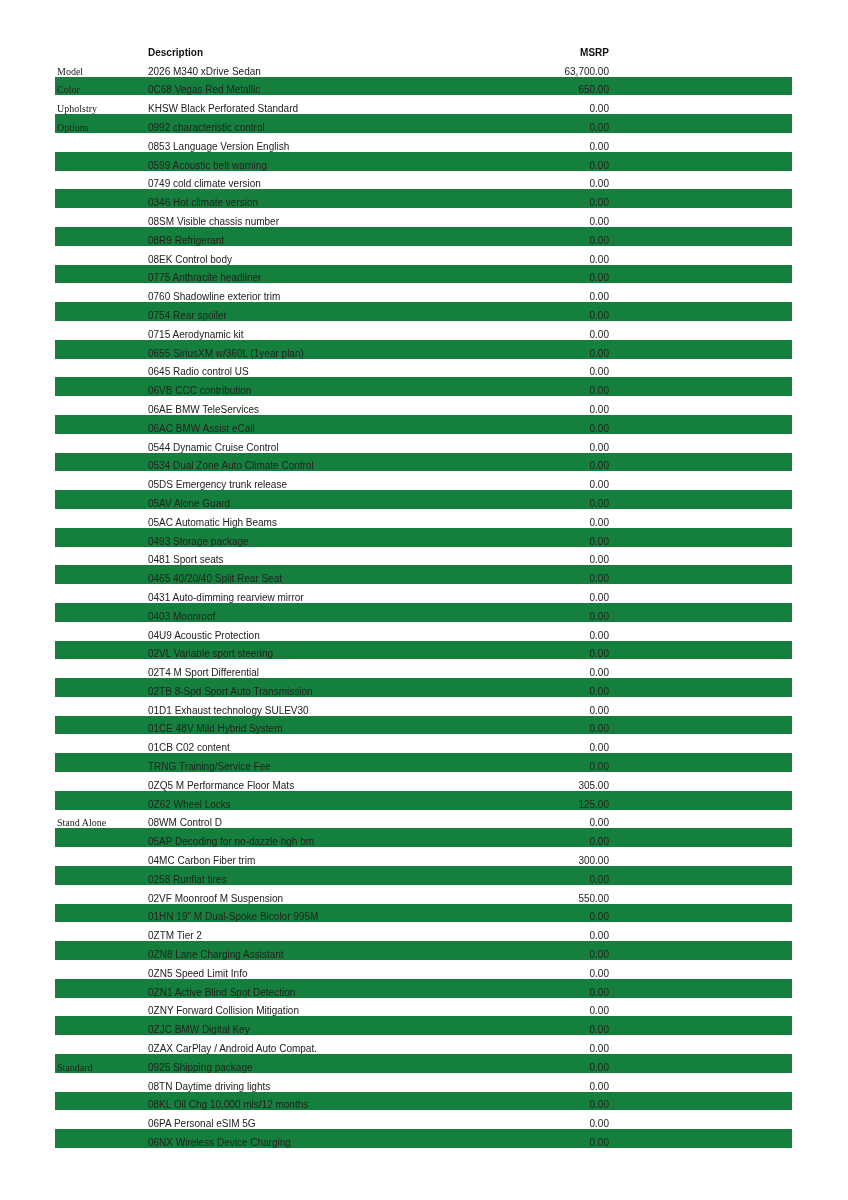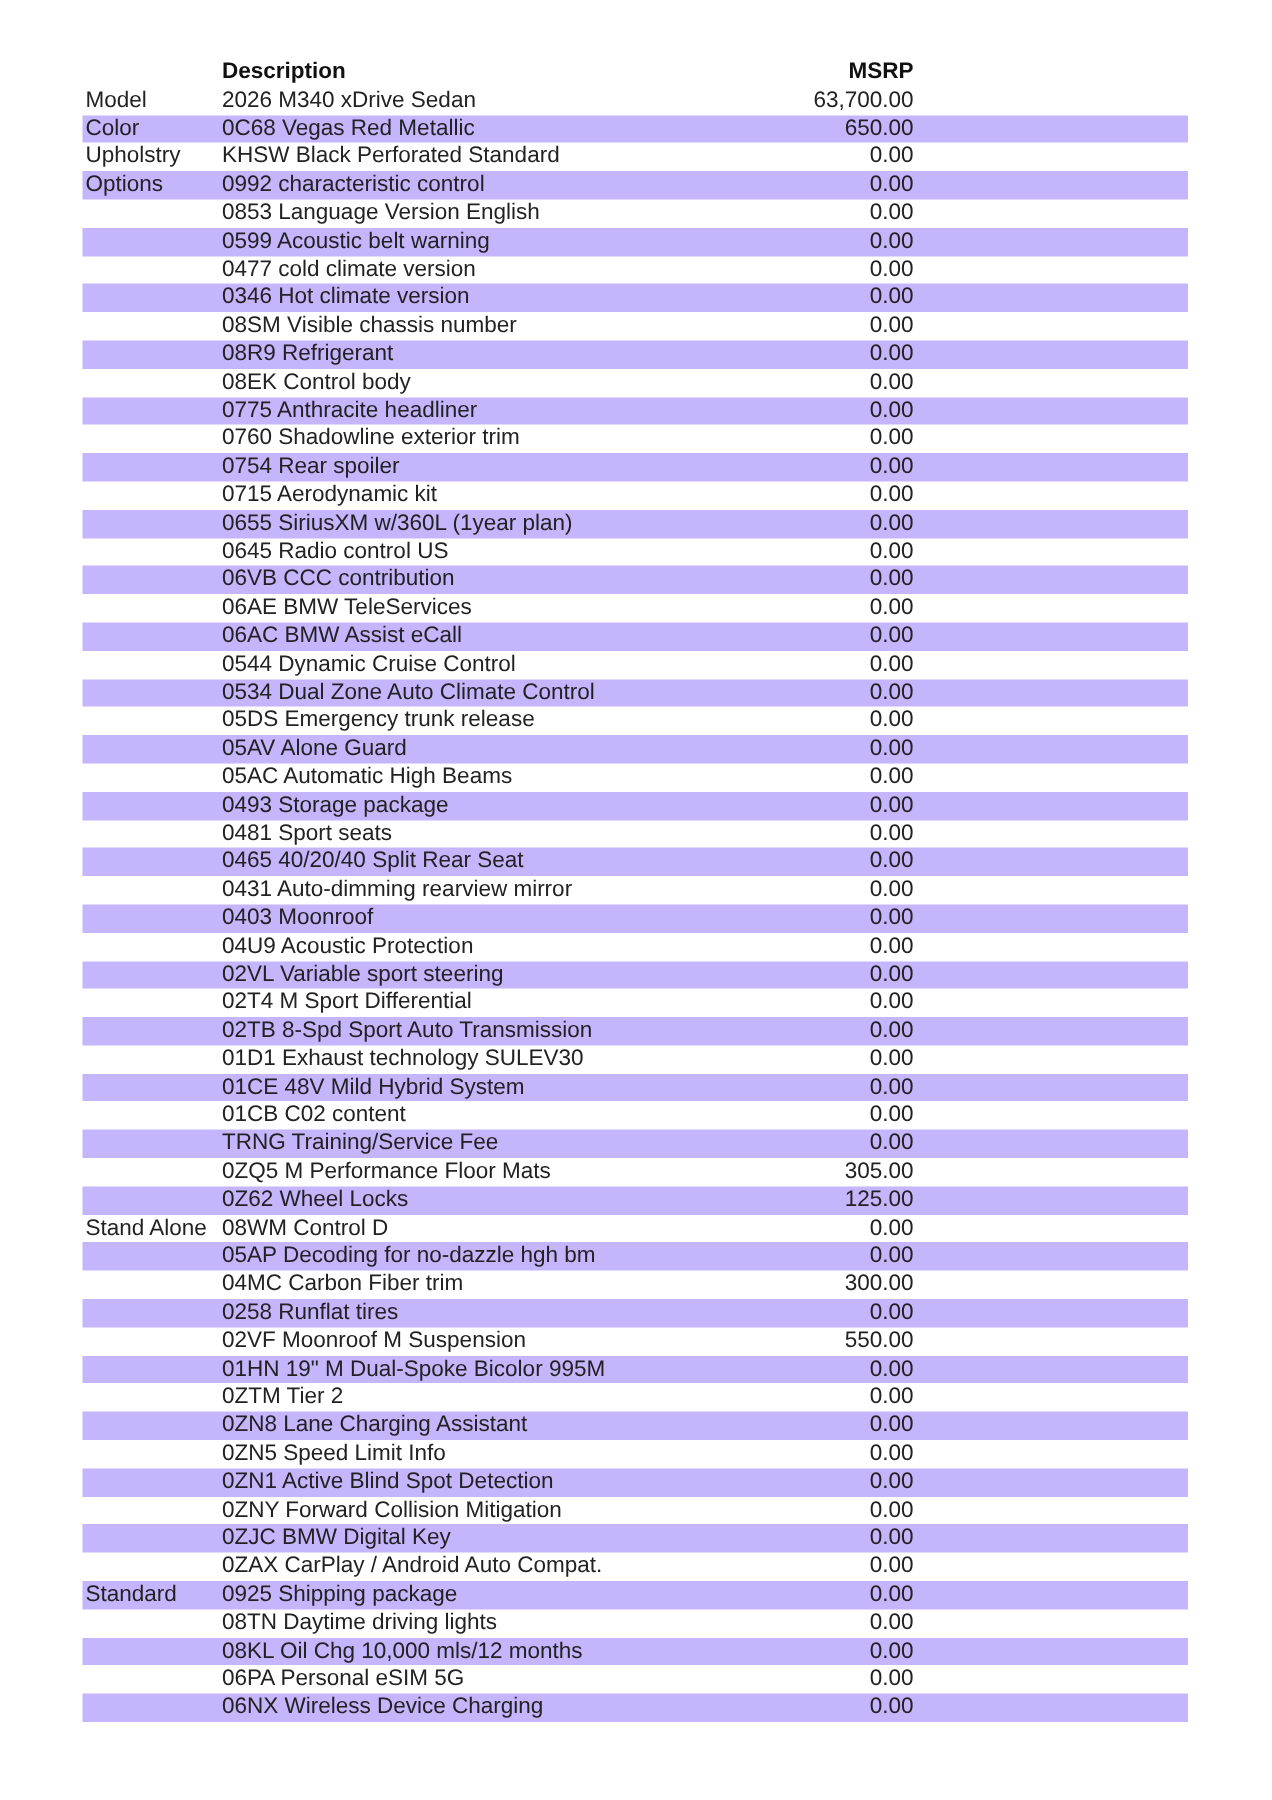--- a/index.html
+++ b/index.html
@@ -15,38 +15,39 @@
     overflow: hidden;
   }
   .table {
     position: absolute;
     left: 55px;
     top: 39px;
     width: 737px;
   }
   .row {
     display: flex;
-    align-items: flex-start;
+    align-items: flex-end;
     height: 18.8px;
-    font-size: 15px;
+    font-size: 10px;
     color: #222222;
   }
   .row.striped {
-    background: #c4b5fd;
+    background: #15803d;
   }
   .row.header-row {
     font-weight: bold;
     color: #111111;
   }
   .col-label {
     width: 93px;
     padding-left: 2px;
     box-sizing: border-box;
     white-space: nowrap;
     overflow: hidden;
+    font-family: Liberation Serif, serif;
   }
   .col-desc {
     width: 341px;
     white-space: nowrap;
     overflow: hidden;
   }
   .col-msrp {
     width: 120px;
     text-align: right;
     white-space: nowrap;
@@ -97,21 +98,21 @@
     <div class="col-spacer"></div>
   </div>
       <div class="row striped">
     <div class="col-label"></div>
     <div class="col-desc">0599 Acoustic belt warning</div>
     <div class="col-msrp">0.00</div>
     <div class="col-spacer"></div>
   </div>
       <div class="row">
     <div class="col-label"></div>
-    <div class="col-desc">0477 cold climate version</div>
+    <div class="col-desc">0749 cold climate version</div>
     <div class="col-msrp">0.00</div>
     <div class="col-spacer"></div>
   </div>
       <div class="row striped">
     <div class="col-label"></div>
     <div class="col-desc">0346 Hot climate version</div>
     <div class="col-msrp">0.00</div>
     <div class="col-spacer"></div>
   </div>
       <div class="row">

